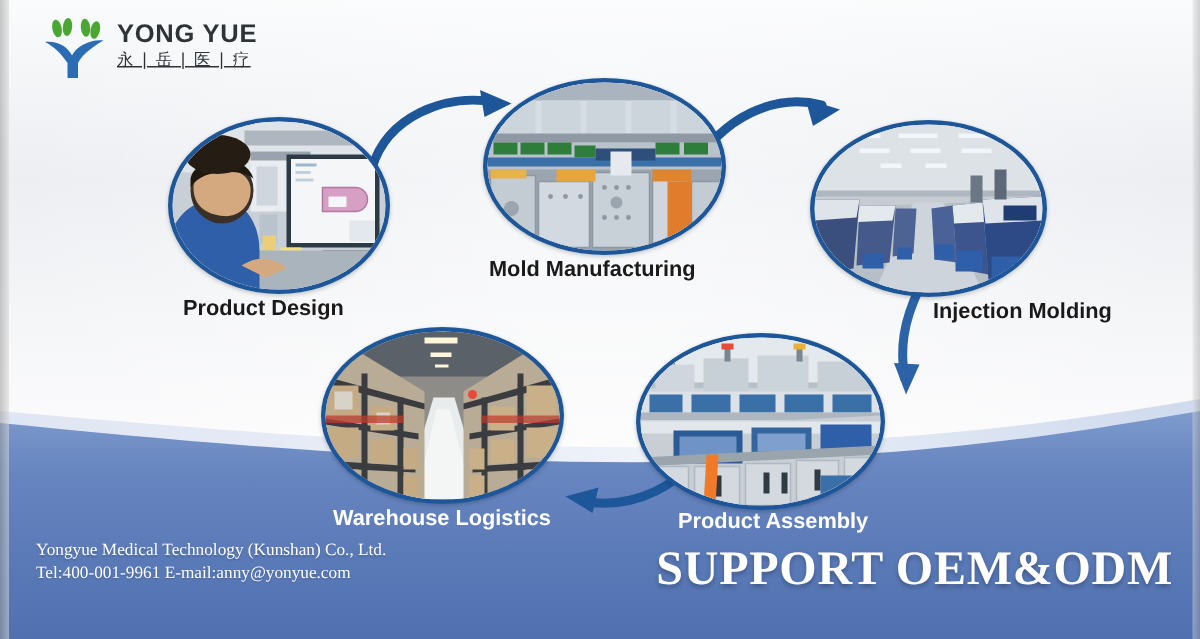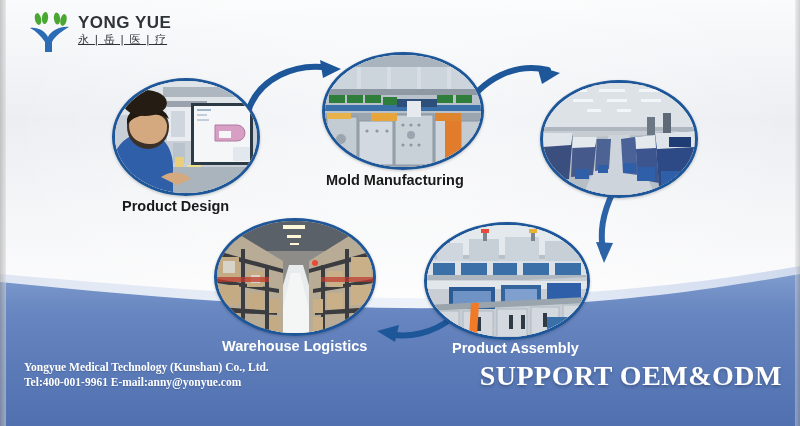--- a/index.html
+++ b/index.html
@@ -38,25 +38,25 @@
 
   
   #n1{left:112px;top:78px;}   #n1 .oval{width:142px;height:112px;}
   #n2{left:322px;top:52px;}   #n2 .oval{width:156px;height:112px;}
   #n3{left:540px;top:80px;}   #n3 .oval{width:152px;height:112px;}
   #n4{left:214px;top:218px;}  #n4 .oval{width:156px;height:112px;}
   #n5{left:424px;top:222px;}  #n5 .oval{width:160px;height:112px;}
 
   .arrows{position:absolute;left:0;top:0;width:800px;height:426px;pointer-events:none;}
 
-  .footer-co{position:absolute;left:24px;top:360px;color:#ffffff;font-weight:bold;
+  .footer-co{position:absolute;left:24px;top:360px;color:#ffffff;font-weight:normal;
              font-size:11.5px;line-height:15px;font-family:"Liberation Serif", serif;
              text-shadow:0 1px 1px rgba(0,0,0,.18);}
   .slogan{position:absolute;right:18px;top:360px;color:#ffffff;font-weight:bold;
-          font-size:28px;letter-spacing:.5px;font-family:"Liberation Serif", serif;
+          font-size:32px;letter-spacing:.5px;font-family:"Liberation Serif", serif;
           text-shadow:0 2px 3px rgba(0,0,0,.25);}
 </style>
 </head>
 <body>
 
 <div class="stage">
 
   <div class="bg-band a"></div>
   <div class="bg-band b"></div>
   <div class="bg-band c"></div>
@@ -250,20 +250,21 @@
           <path d="M112,52 L92,54 L95,96 L116,100 Z" fill="#3d558f"></path>
           <path d="M112,52 L92,54 L93,66 L113,65 Z" fill="#e4e9ee"></path>
           <rect x="94" y="84" width="18" height="14" fill="#2f5fa8"></rect>
           <path d="M92,54 L78,56 L80,90 L95,92 Z" fill="#4a6298"></path>
           <rect x="80" y="80" width="13" height="10" fill="#2f5fa8"></rect>
           <rect x="104" y="34" width="8" height="18" fill="#6b7784"></rect>
           <rect x="120" y="30" width="8" height="20" fill="#5d6976"></rect>
         </g>
       </svg>
     </div>
+    <div class="cap" style="left:82px;top:120px;">Injection Molding</div>
   </div>
 
   <div class="node" id="n4">
     <div class="oval">
       <svg class="scene" viewBox="0 0 156 112" preserveAspectRatio="xMidYMid slice">
         <rect width="156" height="112" fill="#8d8c88"></rect>
         <rect x="0" y="0" width="156" height="30" fill="#5b6168"></rect>
         <g fill="#fdf6d8">
           <rect x="66" y="4" width="22" height="4"></rect>
             <rect x="70" y="14" width="14" height="3"></rect>

